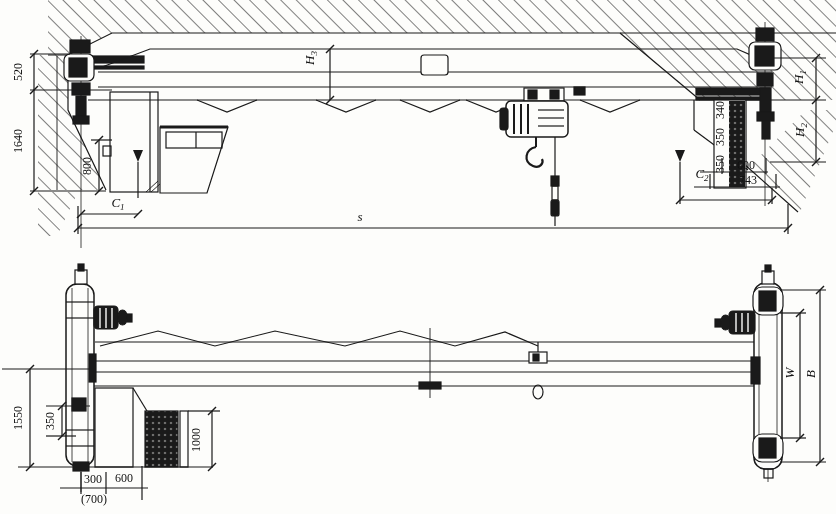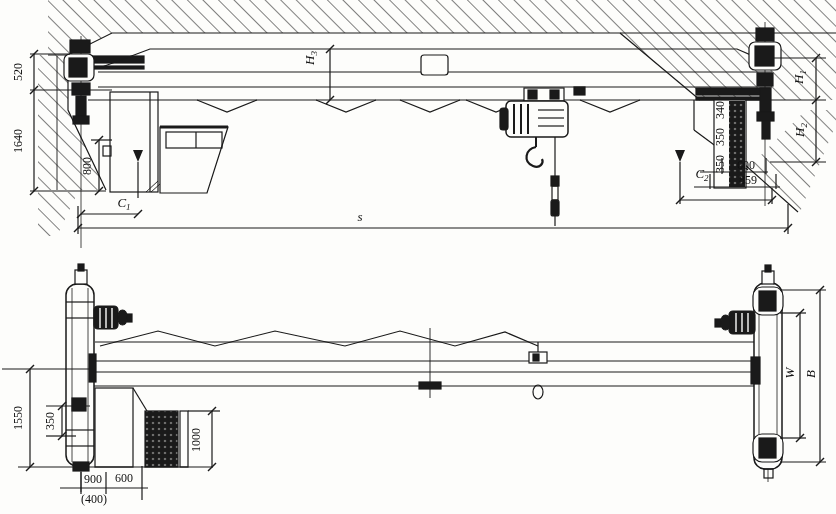--- a/index.html
+++ b/index.html
@@ -308,34 +308,34 @@
         <use href="#tk" x="800" y="438"></use>
     <line x1="820" y1="290" x2="820" y2="462"></line>
     <use href="#tk" x="820" y="290"></use>
         <use href="#tk" x="820" y="462"></use>
   </g>
 </svg>
 
 <div class="lbl rot" style="left:18px;top:72px">520</div>
 <div class="lbl rot" style="left:18px;top:141px">1640</div>
 <div class="lbl rot" style="left:87px;top:166px">800</div>
-<div class="lbl it" style="left:124px;top:204px"><span>C</span><sub>1</sub></div>
+<div class="lbl it" style="left:118px;top:204px"><span>C</span><sub>1</sub></div>
 <div class="lbl it" style="left:360px;top:216px">s</div>
 <div class="lbl rot it" style="left:311px;top:58px"><span>H</span><sub>3</sub></div>
 <div class="lbl rot it" style="left:800px;top:77px"><span>H</span><sub>1</sub></div>
 <div class="lbl rot it" style="left:801px;top:130px"><span>H</span><sub>2</sub></div>
 <div class="lbl rot" style="left:720px;top:110px">340</div>
 <div class="lbl rot" style="left:720px;top:137px">350</div>
 <div class="lbl rot" style="left:720px;top:164px">350</div>
 <div class="lbl" style="left:746px;top:165px">600</div>
-<div class="lbl" style="left:748px;top:180px">859</div>
+<div class="lbl" style="left:748px;top:180px">743</div>
 <div class="lbl it" style="left:702px;top:175px"><span>C</span><sub>2</sub></div>
 
 <div class="lbl rot" style="left:18px;top:418px">1550</div>
 <div class="lbl rot" style="left:50px;top:421px">350</div>
-<div class="lbl" style="left:93px;top:479px">900</div>
-<div class="lbl" style="left:94px;top:499px">(400)</div>
+<div class="lbl" style="left:93px;top:479px">300</div>
+<div class="lbl" style="left:94px;top:499px">(700)</div>
 <div class="lbl" style="left:124px;top:478px">600</div>
 <div class="lbl rot" style="left:196px;top:440px">1000</div>
 <div class="lbl rot it" style="left:789px;top:373px">W</div>
 <div class="lbl rot it" style="left:810px;top:374px">B</div>
 
 </div>
 
 </body></html>

